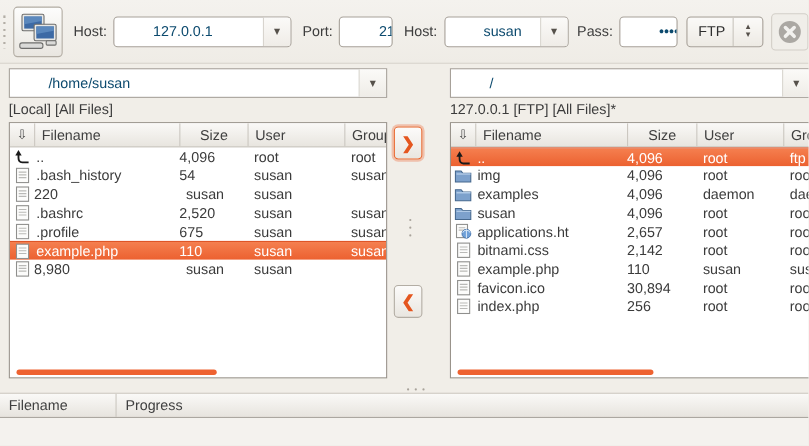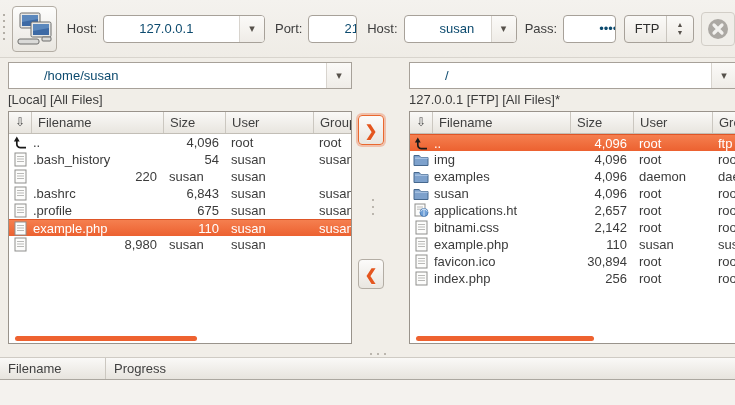--- a/index.html
+++ b/index.html
@@ -63,31 +63,31 @@
     position:relative;height:233px;box-sizing:border-box;
     border:1px solid #99938B;background:#FFFFFF;overflow:hidden;
   }
   .lheader{
     display:grid;grid-template-columns:var(--cols);height:22px;line-height:21px;
     background:linear-gradient(#FAF9F7,#E8E5DF);
     border-bottom:1px solid #C2BEB6;box-sizing:border-box;color:#3F3F3F;
   }
   .lheader .hc{border-left:1px solid #CBC7C0;padding-left:6px;overflow:hidden;white-space:nowrap;box-sizing:border-box;}
   .lheader .hc:first-child{border-left:none;text-align:center;padding-left:0;font-size:12px;color:#4A4A4A;}
-  .lheader .h-size{text-align:left;padding-right:6px;}
+  .lheader .h-size{text-align:center;padding-right:6px;}
   .rows{position:absolute;left:0;right:0;top:22px;bottom:0;}
   .frow{display:grid;grid-template-columns:var(--cols);height:17px;line-height:17px;white-space:nowrap;}
   .frow.selected{
     background:linear-gradient(#F57F4F,#EC6130);
     border-top:1px solid #DE5527;box-sizing:border-box;color:#FFFFFF;
   }
   .fc{overflow:hidden;box-sizing:border-box;}
   .c-icon{display:flex;align-items:center;justify-content:center;}
   .c-name{padding-left:2px;}
-  .c-size{text-align:right;padding-right:6px;}
+  .c-size{padding-right:6px;}
   .c-user{padding-left:6px;}
   .c-group{padding-left:6px;}
   .hthumb{
     position:absolute;bottom:2px;height:5px;border-radius:3px;background:#EE6230;
   }
   
   .mid-btn{
     position:absolute;width:26px;height:30px;border-radius:4px;
     border:1px solid #B3ADA4;background:linear-gradient(#FCFBFA,#E9E6E0);
     display:flex;align-items:center;justify-content:center;box-sizing:border-box;
@@ -225,21 +225,21 @@
           <span class="fc c-group">susan</span>
         </div>
         <div class="frow">
           <span class="fc c-icon">
             <svg width="13" height="15" viewBox="0 0 13 15">
               <rect x="1" y="1" width="11" height="13" fill="#FCFCFB" stroke="#8F8F8D"></rect>
               <path d="M3 4.5 h7 M3 7 h7 M3 9.5 h7" stroke="#B9B9B7" stroke-width="1"></path>
             </svg>
           </span>
           <span class="fc c-name">.bashrc</span>
-          <span class="fc c-size">6,843</span>
+          <span class="fc c-size">2,520</span>
           <span class="fc c-user">susan</span>
           <span class="fc c-group">susan</span>
         </div>
         <div class="frow">
           <span class="fc c-icon">
             <svg width="13" height="15" viewBox="0 0 13 15">
               <rect x="1" y="1" width="11" height="13" fill="#FCFCFB" stroke="#8F8F8D"></rect>
               <path d="M3 4.5 h7 M3 7 h7 M3 9.5 h7" stroke="#B9B9B7" stroke-width="1"></path>
             </svg>
           </span>

